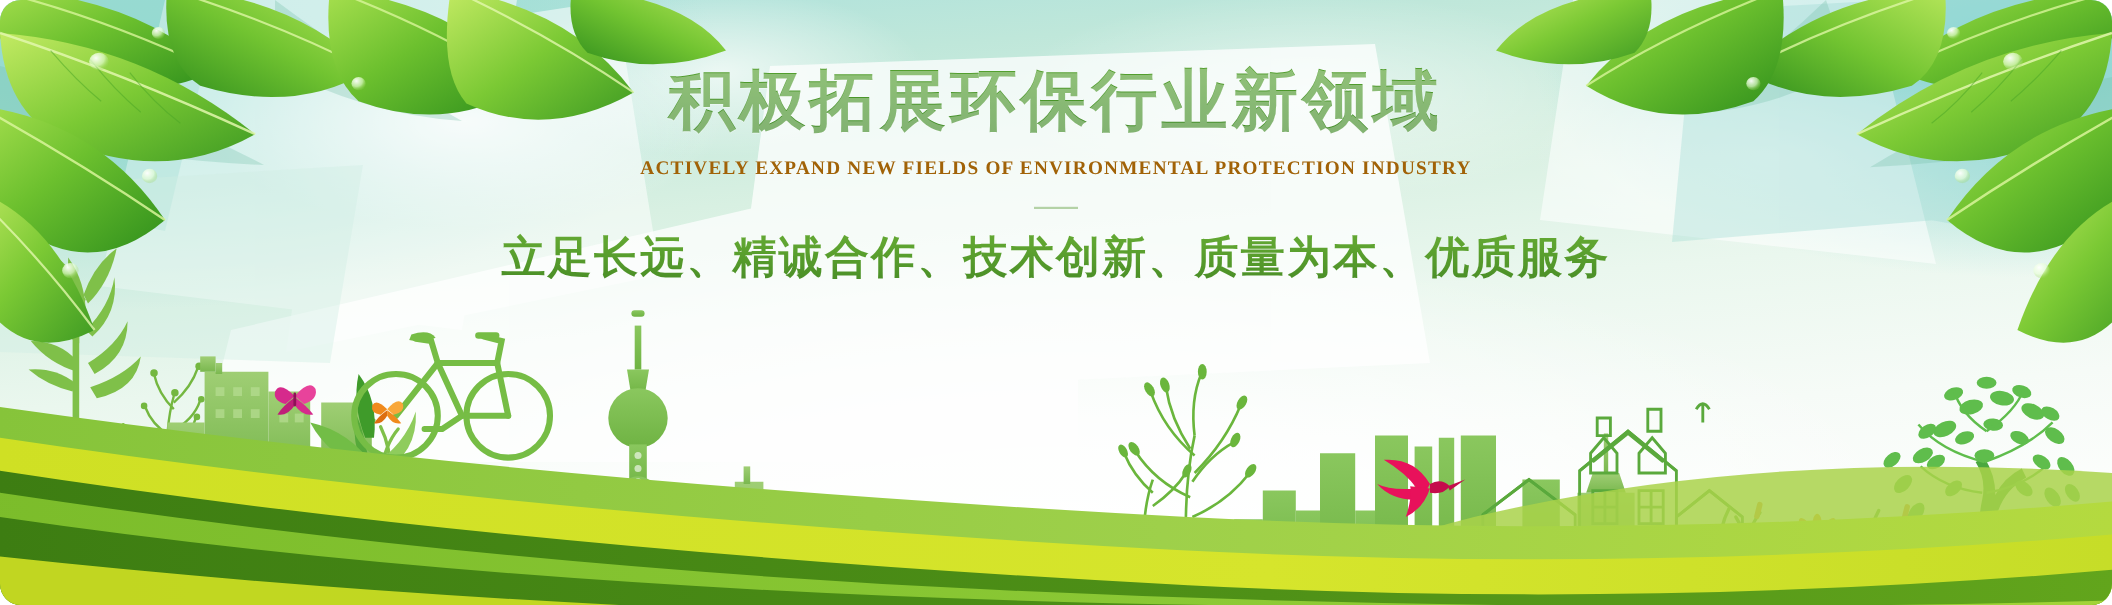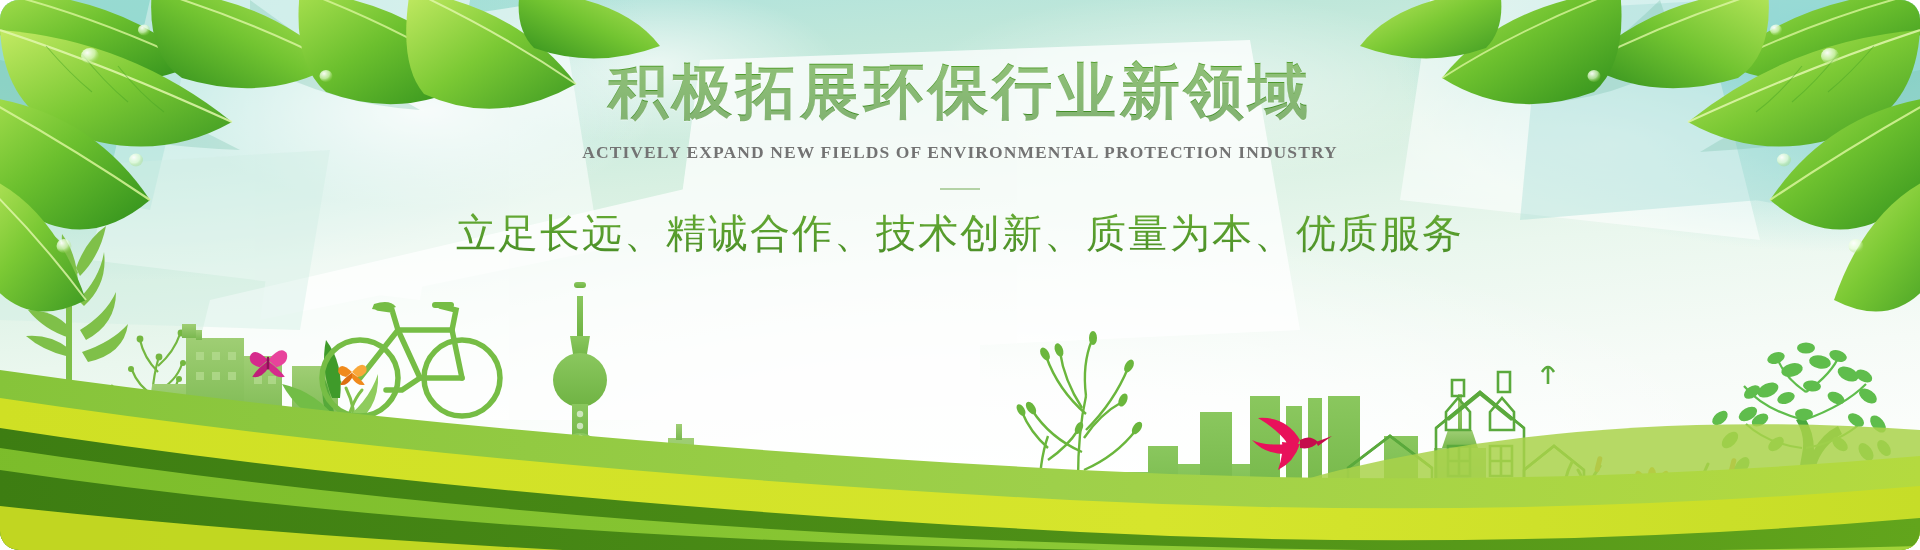--- a/index.html
+++ b/index.html
@@ -66,36 +66,36 @@
     text-shadow: 0 1px 0 rgba(255,255,255,0.35);
     font-family: "Liberation Serif", "DejaVu Serif", serif;
   }
   #subtitle-en {
     margin: 0;
     padding-top: 22px;
     font-size: 17.5px;
     line-height: 1;
     font-weight: 700;
     letter-spacing: 1.1px;
-    color: #737373;
+    color: #a16207;
     font-family: "Liberation Serif", "DejaVu Serif", serif;
   }
   #divider {
     margin: 26px auto 0;
     width: 40px;
     height: 2px;
     background: #9dc48b;
     opacity: .75;
   }
   #tagline-cn {
     margin: 0;
     padding-top: 24px;
     font-size: 40px;
     line-height: 1;
-    font-weight: 400;
+    font-weight: 700;
     letter-spacing: 2px;
     color: #5da331;
     background: linear-gradient(180deg, #6fb03a 0%, #5ea430 52%, #4b8f27 100%);
     -webkit-background-clip: text;
     background-clip: text;
     -webkit-text-fill-color: transparent;
     font-family: "Liberation Serif", "DejaVu Serif", serif;
   }
 
   

